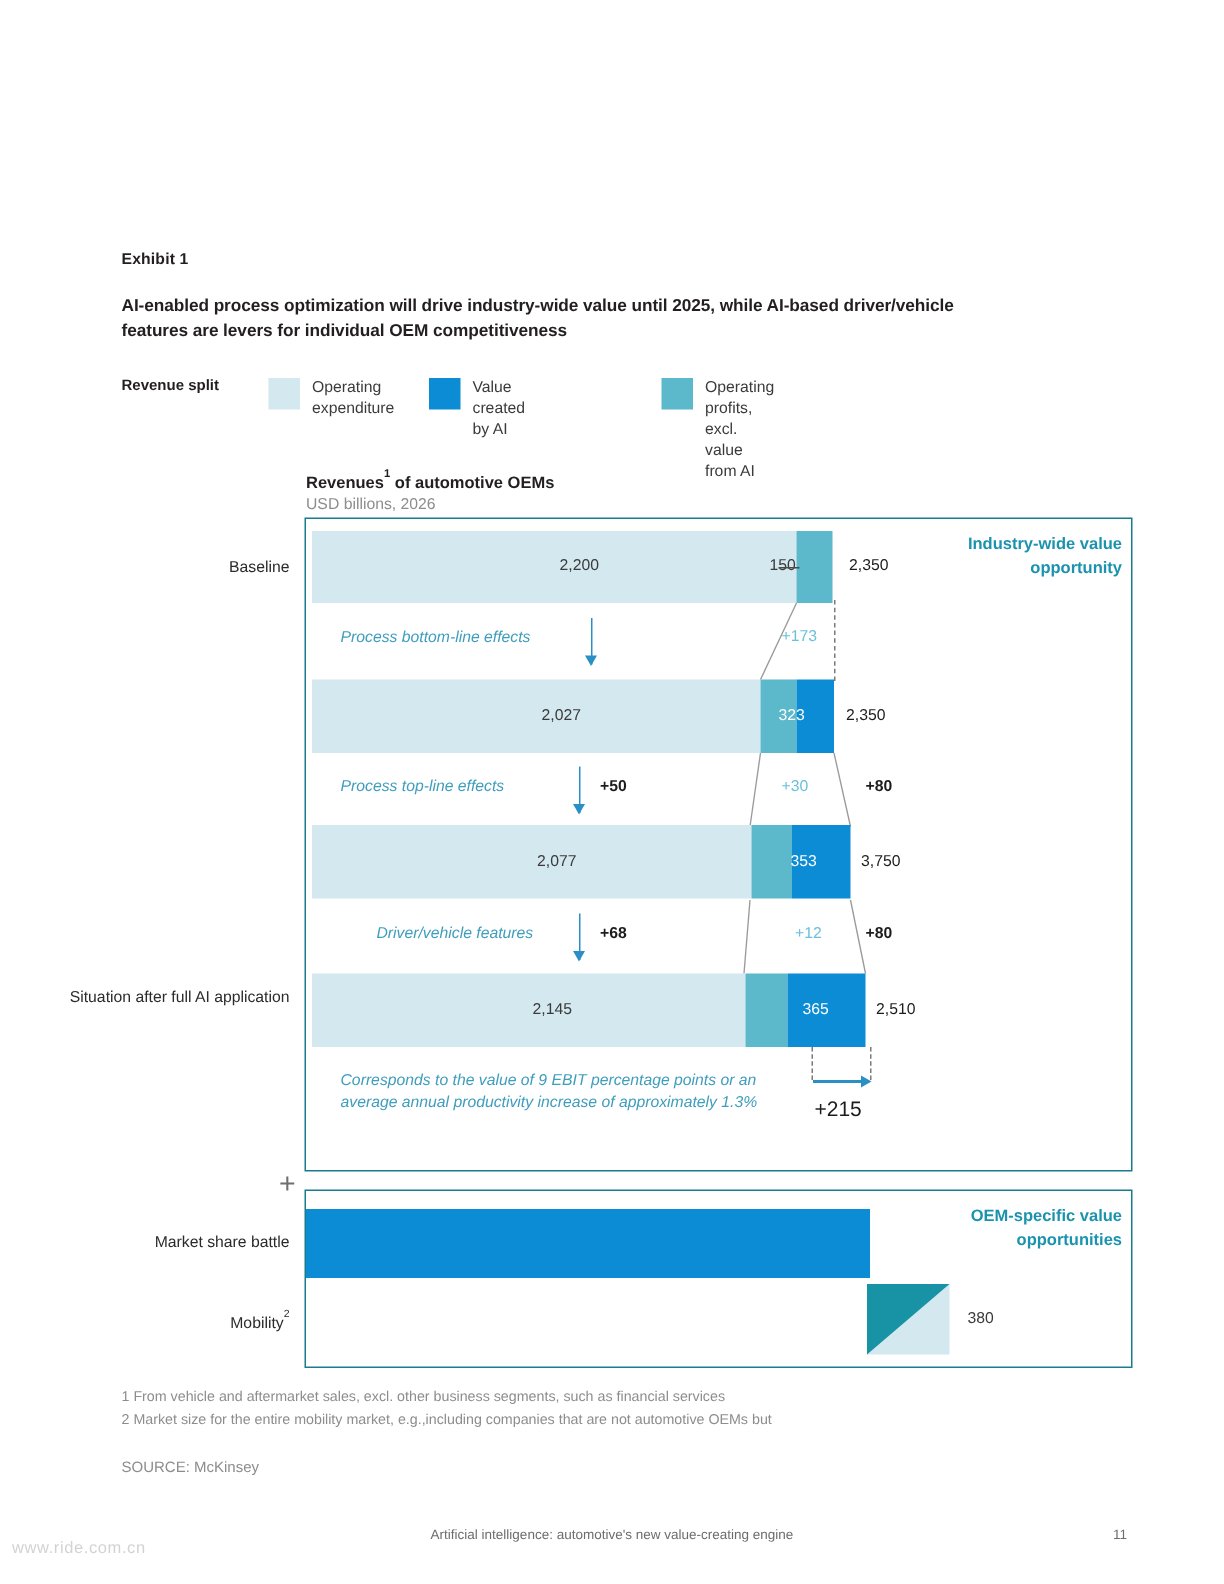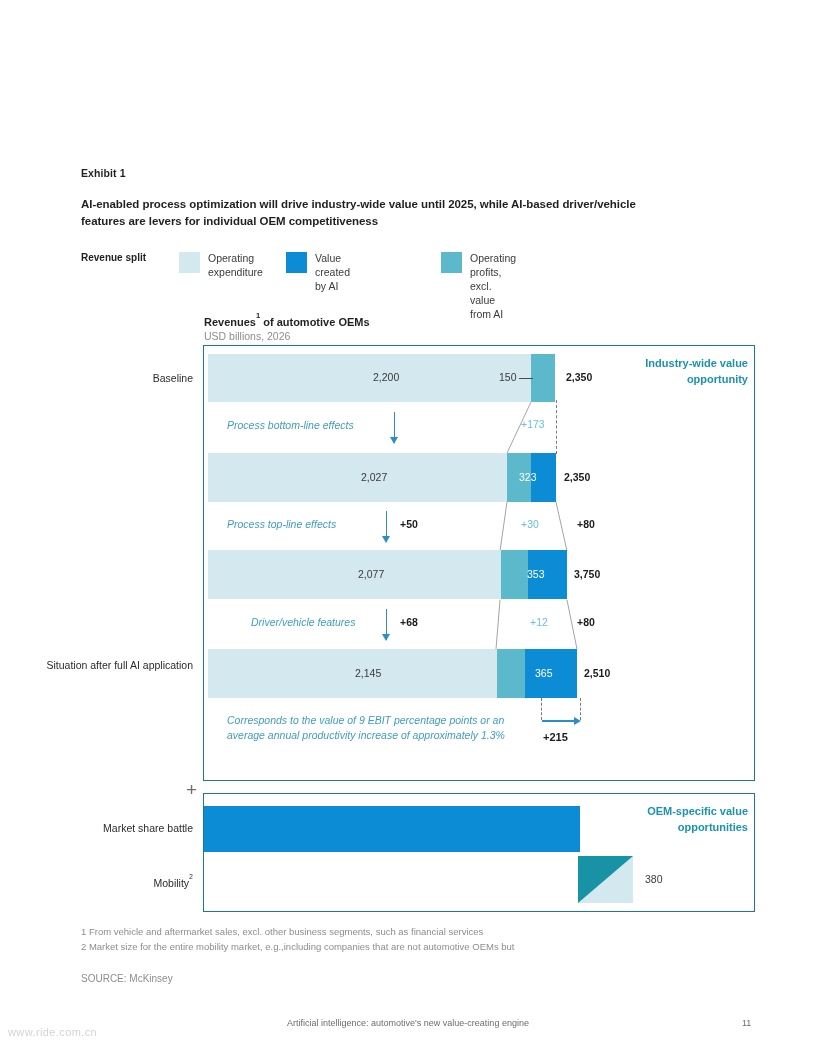--- a/index.html
+++ b/index.html
@@ -118,21 +118,21 @@
     color: #3a3a3a;
   }
   .bar-value-white {
     position: absolute;
     font-size: 10.5px;
     color: #ffffff;
   }
   .bar-total {
     position: absolute;
     font-size: 10.5px;
-    font-weight: bold;
+    font-weight: normal;
     color: #1c1c1c;
   }
 
   
   .step-label {
     position: absolute;
     font-size: 10.5px;
     font-style: italic;
     color: #3f9dbd;
   }
@@ -201,22 +201,22 @@
   #ebit-note {
     left: 227px; top: 713px;
     width: 290px;
     font-size: 10.5px;
     font-style: italic;
     color: #3f9dbd;
     line-height: 14.5px;
   }
   #plus215 {
     left: 543px; top: 731px;
-    font-size: 11px;
-    font-weight: bold;
+    font-size: 14px;
+    font-weight: normal;
     color: #1c1c1c;
   }
   #arrow215 {
     left: 542px; top: 720px;
     width: 40px; height: 2px;
   }
   #arrow215 .line {
     position: absolute; left: 0; top: 0;
     width: 34px; height: 1.5px; background: #2a8fc4;
   }
@@ -312,21 +312,21 @@
 <div class="abs" id="panel-divider-plus">+</div>
 
 <div class="abs row-label" id="label-baseline">Baseline</div>
 <div class="abs row-label" id="label-situation">Situation after full AI application</div>
 <div class="abs row-label" id="label-market">Market share battle</div>
 <div class="abs row-label" id="label-mobility"><span>Mobility</span><sup>2</sup></div>
 
 <div class="abs bar-seg seg-light" style="left:208px; top:354px; width:323px; height:48px;"></div>
 <div class="abs bar-seg seg-teal" style="left:531px; top:354px; width:24px; height:48px;"></div>
 <div class="abs bar-value-dark" style="left:373px; top:371px;">2,200</div>
-<div class="abs bar-value-dark" style="left:499px; top:371px;">150</div>
+<div class="abs bar-value-dark" style="left:513px; top:371px;">150</div>
 <div class="abs" id="tick-150" style="left:519px; top:378px; width:14px;"></div>
 <div class="abs bar-total" style="left:566px; top:371px;">2,350</div>
 
 <div class="abs step-label" style="left:227px; top:419px;">Process bottom-line effects</div>
 <div class="abs down-arrow" style="left:389px; top:412px; height:31px;">
   <span class="shaft"></span>
   <span class="head"></span>
 </div>
 <div class="abs step-delta-light" style="left:521px; top:418px;">+173</div>
 

